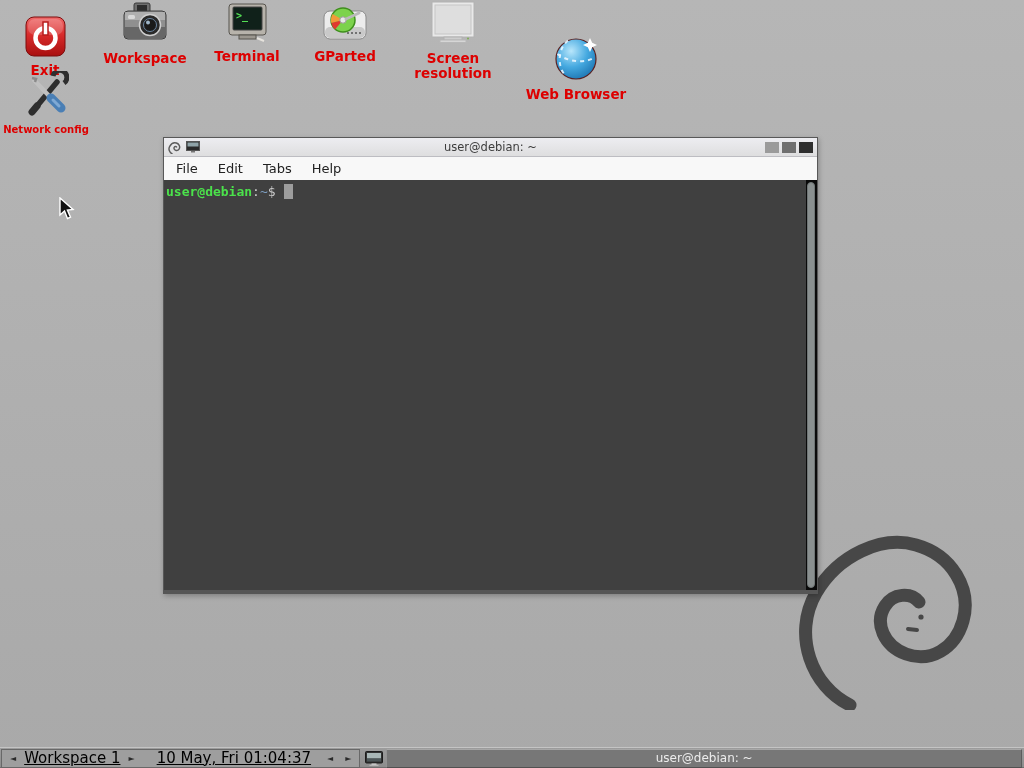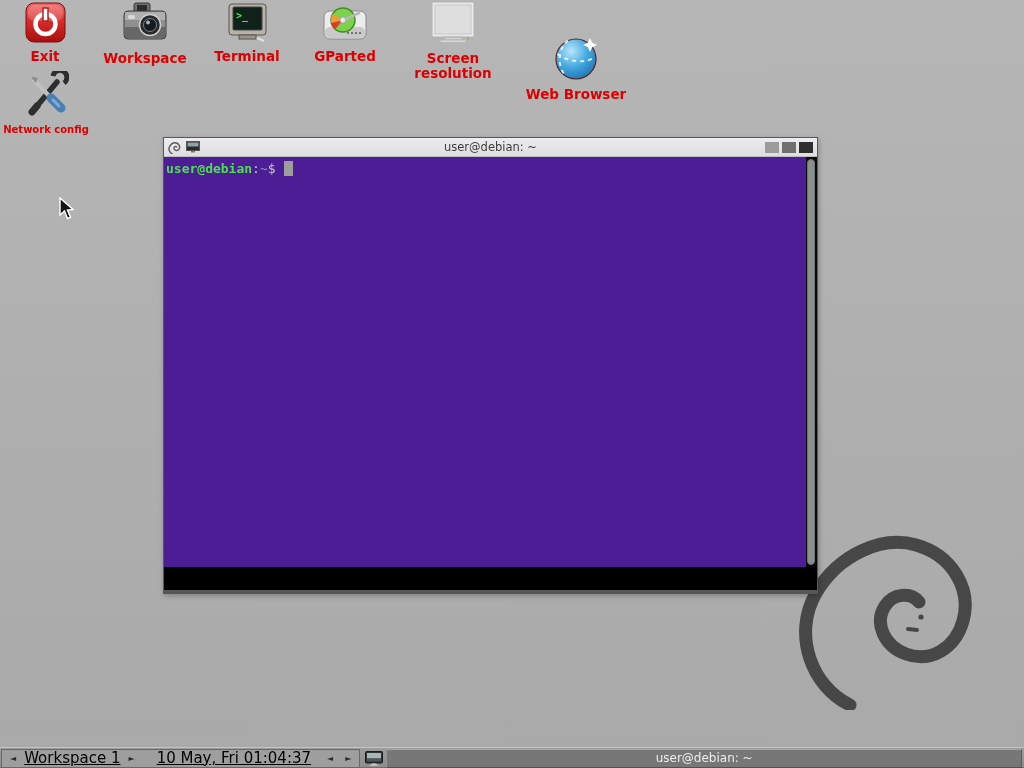--- a/index.html
+++ b/index.html
@@ -47,21 +47,21 @@
   .tb-btn.max { background:#6f6f6f; }
   .tb-btn.close { background:#2e2e2e; }
 
   #menubar {
     height:23px; background:#f8f8f8; display:flex; align-items:center;
     padding-left:2px; font-size:13px; color:#222;
   }
   #menubar .menu-item { padding:0 10px; line-height:22px; }
 
   #term-content {
-    position:relative; height:410px; background:#4c1d95; overflow:hidden;
+    position:relative; height:410px; background:#404040; overflow:hidden;
     font-family:"DejaVu Sans Mono","Liberation Mono",monospace; font-size:13px;
   }
   #prompt-line { padding:4px 0 0 2px; white-space:pre; line-height:15px; }
   .p-user { color:#4be24b; font-weight:bold; }
   .p-colon,.p-dollar { color:#c9c9c9; }
   .p-path { color:#7d9ec0; }
   #cursor-block {
     display:inline-block; width:9px; height:15px; background:#9d9d9d;
     vertical-align:text-bottom; margin-left:8px;
   }
@@ -104,21 +104,21 @@
 </style>
 </head>
 <body>
 
 <svg id="watermark" width="180" height="212" viewBox="0 0 180 210">
   <path d="M 52 206 C 14 188, -6 136, 18 94 C 40 56, 84 36, 118 46 C 154 56, 174 90, 165 122 C 157 150, 132 164, 108 155 C 86 147, 76 124, 87 107 C 95 94, 113 93, 121 103" fill="none" stroke="#474747" stroke-width="13" stroke-linecap="round"></path>
   <path d="M 110 130 l 9 1" fill="none" stroke="#474747" stroke-width="4" stroke-linecap="round"></path>
   <circle cx="123" cy="118" r="2.6" fill="#474747"></circle>
 </svg>
 
-<div class="icon-cell" style="left:0;top:2px;width:90px;">
+<div class="icon-cell" style="left:0;top:16px;width:90px;">
   <svg class="glyph" width="41" height="41" viewBox="0 0 41 41">
     <defs>
       <linearGradient id="exitg" x1="0" y1="0" x2="0" y2="1">
         <stop offset="0" stop-color="#ef6a6a"></stop>
           <stop offset="0.45" stop-color="#d92c2c"></stop>
           <stop offset="1" stop-color="#a80f0f"></stop>
       </linearGradient>
     </defs>
     <rect x="1" y="1" width="39" height="39" rx="8" fill="url(#exitg)" stroke="#7c0d0d"></rect>
     <rect x="3" y="3" width="35" height="16" rx="7" fill="#ffffff" opacity="0.18"></rect>
@@ -225,20 +225,26 @@
       </svg>
     </span>
     <span class="title">user@debian: ~</span>
     <span class="tb-buttons">
       <span class="tb-btn min"></span>
       <span class="tb-btn max"></span>
       <span class="tb-btn close"></span>
     </span>
   </div>
 
+  <div id="menubar">
+    <span class="menu-item">File</span>
+    <span class="menu-item">Edit</span>
+    <span class="menu-item">Tabs</span>
+    <span class="menu-item">Help</span>
+  </div>
 
   <div id="term-content">
     <div id="prompt-line"><span class="p-user">user@debian</span><span class="p-colon">:</span><span class="p-path">~</span><span class="p-dollar">$</span><span id="cursor-block"></span></div>
     <div id="scrollbar">
       <div id="scroll-thumb"></div>
     </div>
   </div>
 </div>
 
 <svg id="mouse-cursor" width="20" height="24" viewBox="0 0 20 24">

